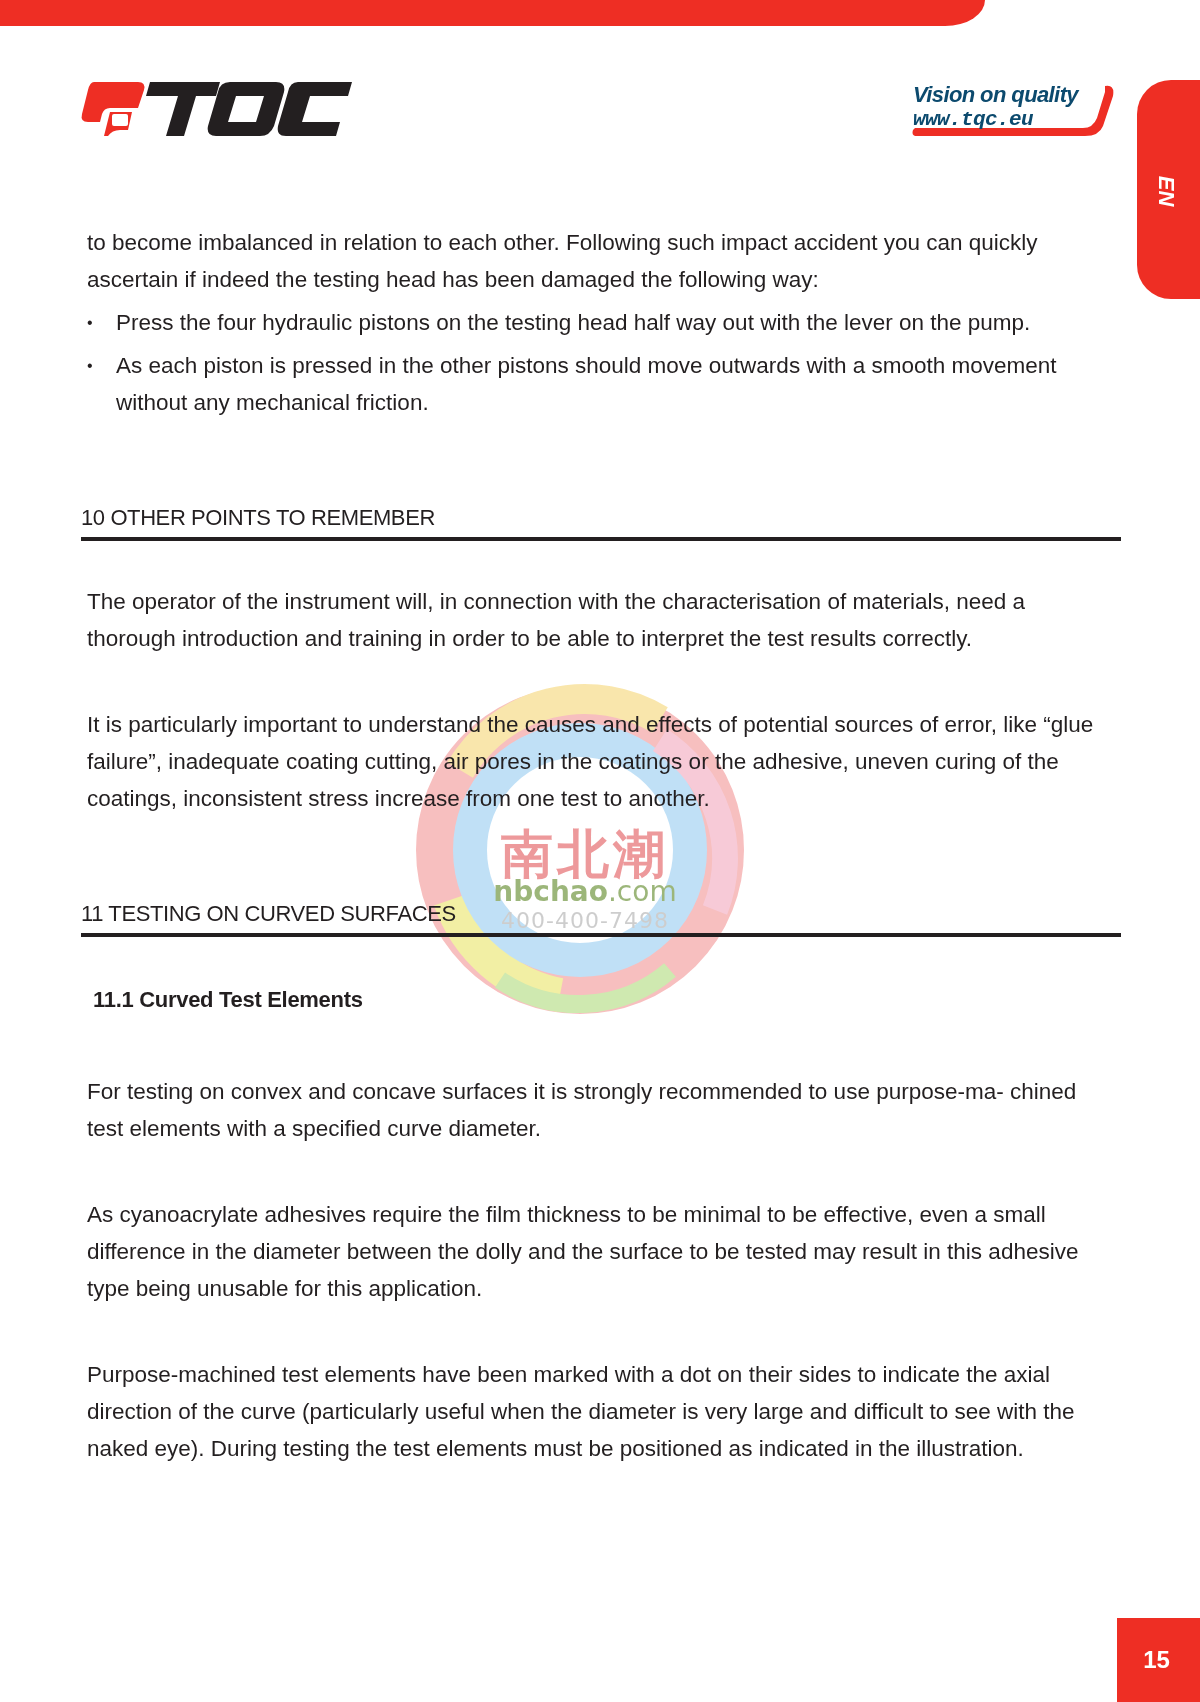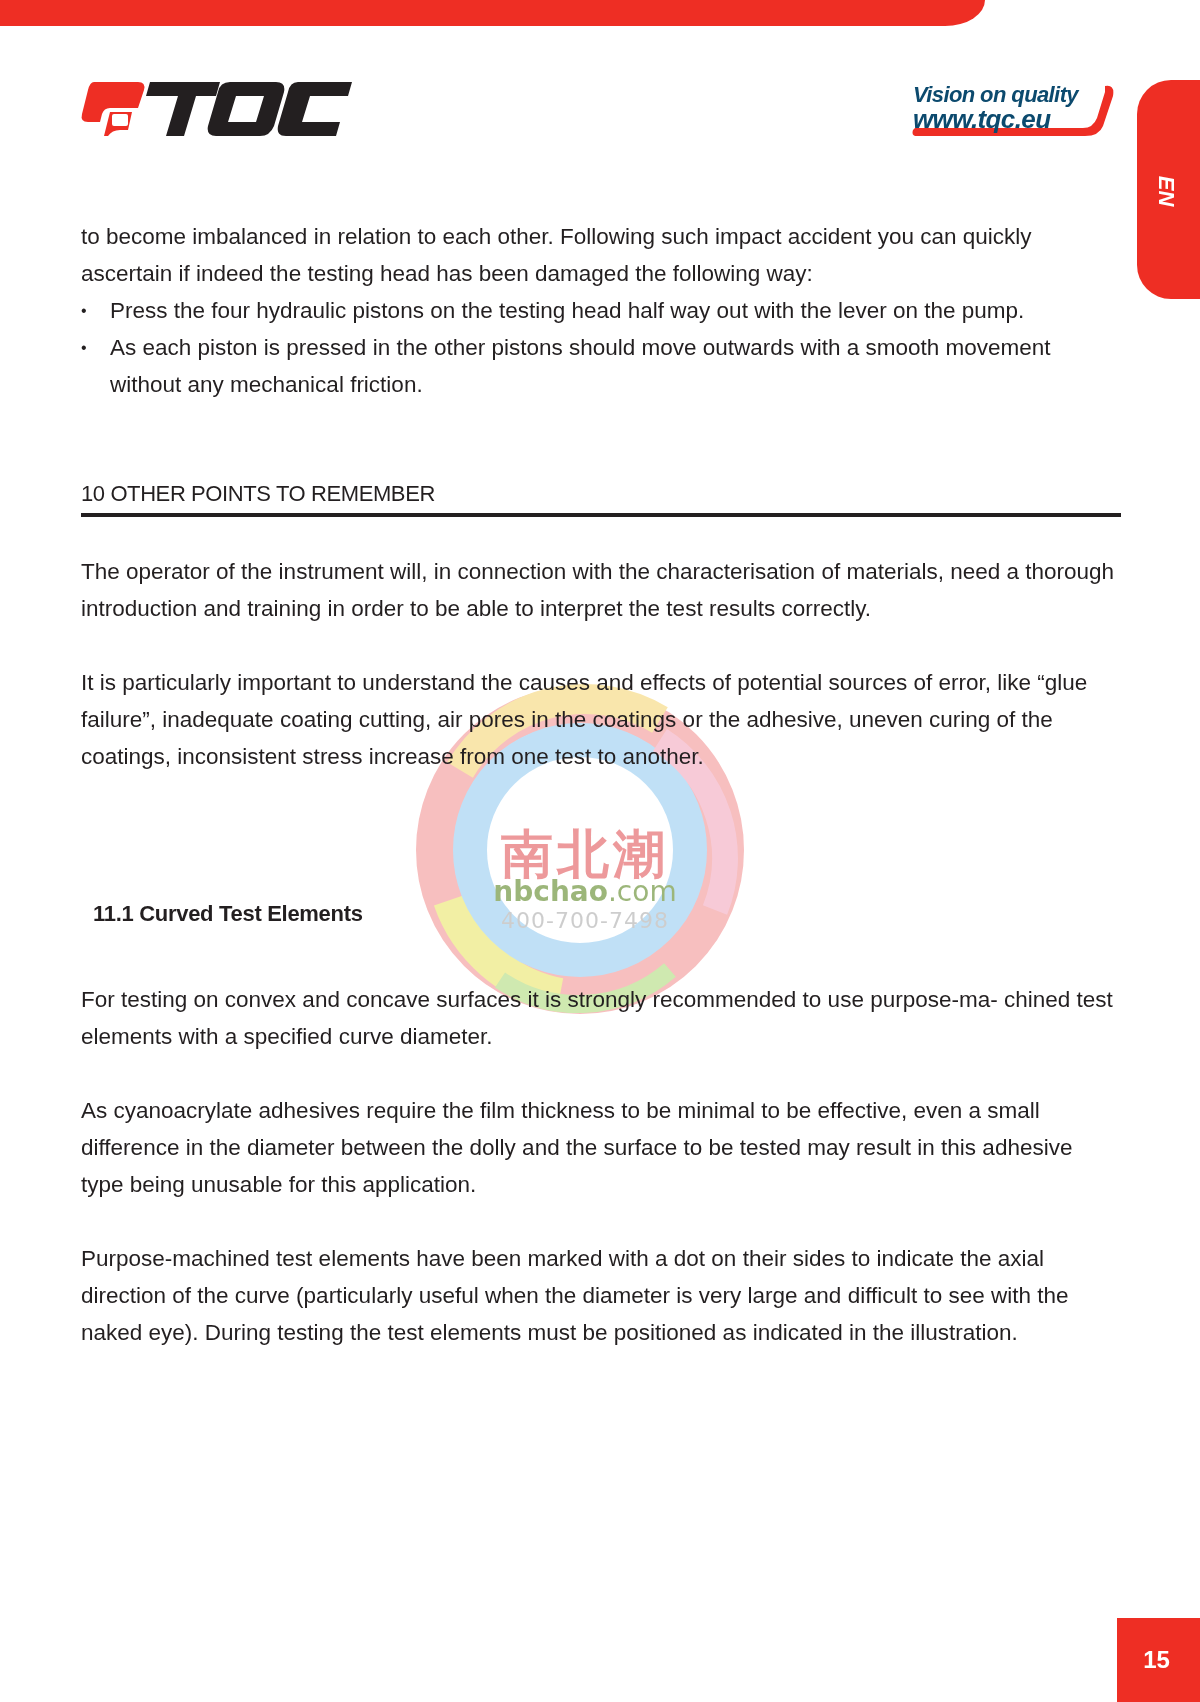--- a/index.html
+++ b/index.html
@@ -15,21 +15,21 @@
   .logo {
     position: absolute; left: 80px; top: 78px; width: 272px; height: 62px;
   }
   .tagline {
     position: absolute; left: 905px; top: 78px; width: 212px; height: 62px;
   }
   .tagline-text {
     position: absolute; left: 8px; top: 4px; font-weight: bold; font-style: italic;
     font-size: 22px; line-height: 25px; color: #0c4a6e; letter-spacing: -0.6px;
   }
-  .tagline-text .url { font-size: 26px; }
+  .tagline-text .url { font-size: 21px; font-family: Liberation Mono, monospace; }
   .tagline-swoosh { position: absolute; left: 0; top: 0; width: 212px; height: 62px; }
   .lang-tab {
     position: absolute; left: 1137px; top: 80px; width: 80px; height: 219px;
     background: #ee2e24; border-radius: 34px 0 0 34px;
   }
   .lang-tab-label {
     position: absolute; left: 1149px; top: 178px; width: 34px;
     color: #fff; font-weight: bold; font-size: 22px; font-style: italic;
     transform: rotate(90deg); transform-origin: center; text-align: center;
   }
@@ -38,21 +38,21 @@
     opacity: 0.55; pointer-events: none;
   }
   .wm-text { position: absolute; text-align: center; left: 0; width: 100%; }
   .wm-cn { top: 170px; font-size: 52px; color: #e0474a; font-family: "DejaVu Serif", serif; font-weight: bold; letter-spacing: 4px; }
   .wm-domain { top: 225px; font-size: 28px; color: #4d7c0f; font-weight: bold; font-family: "DejaVu Sans", sans-serif; }
   .wm-domain .com { font-weight: normal; }
   .wm-phone { top: 258px; font-size: 22px; color: #a6a6a6; font-family: "DejaVu Sans", sans-serif; letter-spacing: 1px; }
 
   .content { position: absolute; left: 81px; top: 218px; width: 1040px; }
   p, li {
-    font-size: 22.5px; line-height: 37px; margin: 0; color: #231f20;
+    font-size: 22.5px; line-height: 37px; margin: 6px; color: #231f20;
   }
   ul.bullets { list-style: none; margin: 0; padding: 0; }
   ul.bullets li { position: relative; padding-left: 29px; }
   ul.bullets li::before {
     content: "\2022"; position: absolute; left: 0; top: 0; font-size: 16px;
   }
   .gap-md { height: 37px; }
   h2.section {
     font-size: 22px; font-weight: normal; margin: 0; line-height: 30px;
     letter-spacing: -0.4px; padding-bottom: 4px; border-bottom: 4px solid #231f20;
@@ -100,38 +100,39 @@
     <circle cx="220" cy="200" r="145" fill="none" stroke="#f28b8b" stroke-width="38"></circle>
     <path d="M100 120 A145 145 0 0 1 300 70" fill="none" stroke="#f5d36a" stroke-width="30"></path>
     <path d="M90 250 A145 145 0 0 0 200 345" fill="none" stroke="#e9e35a" stroke-width="34"></path>
     <circle cx="220" cy="200" r="110" fill="none" stroke="#8ec8f0" stroke-width="34"></circle>
     <path d="M300 90 A140 140 0 0 1 355 260" fill="none" stroke="#f2a0b8" stroke-width="26"></path>
     <path d="M140 330 A140 140 0 0 0 310 320" fill="none" stroke="#a8d870" stroke-width="18"></path>
     <circle cx="220" cy="200" r="88" fill="#ffffff"></circle>
   </svg>
   <div class="wm-text wm-cn">南北潮</div>
   <div class="wm-text wm-domain"><span>nbchao</span><span class="com">.com</span></div>
-  <div class="wm-text wm-phone">400-700-7498</div>
+  <div class="wm-text wm-phone">400-400-7498</div>
 </div>
 
 <div class="content">
   <p>to become imbalanced in relation to each other. Following such impact accident you can quickly ascertain if indeed the testing head has been damaged the following way:</p>
   <ul class="bullets">
     <li>Press the four hydraulic pistons on the testing head half way out with the lever on the pump.</li>
     <li>As each piston is pressed in the other pistons should move outwards with a smooth movement without any mechanical friction.</li>
   </ul>
 
   <div style="height:76px"></div>
   <h2 class="section">10 OTHER POINTS TO REMEMBER</h2>
   <div style="height:36px"></div>
   <p>The operator of the instrument will, in connection with the characterisation of materials, need a thorough introduction and training in order to be able to interpret the test results correctly.</p>
   <div class="gap-md"></div>
   <p>It is particularly important to understand the causes and effects of potential sources of error, like “glue failure”, inadequate coating cutting, air pores in the coatings or the adhesive, uneven curing of the coatings, inconsistent stress increase from one test to another.</p>
 
   <div style="height:76px"></div>
+  <h2 class="section">11 TESTING ON CURVED SURFACES</h2>
   <div style="height:32px"></div>
   <h3 class="subsection">11.1 Curved Test Elements</h3>
   <div class="gap-md"></div>
   <p>For testing on convex and concave surfaces it is strongly recommended to use purpose-ma- chined test elements with a specified curve diameter.</p>
   <div class="gap-md"></div>
   <p>As cyanoacrylate adhesives require the film thickness to be minimal to be effective, even a small difference in the diameter between the dolly and the surface to be tested may result in this adhesive type being unusable for this application.</p>
   <div class="gap-md"></div>
   <p>Purpose-machined test elements have been marked with a dot on their sides to indicate the axial direction of the curve (particularly useful when the diameter is very large and difficult to see with the naked eye). During testing the test elements must be positioned as indicated in the illustration.</p>
 </div>
 

